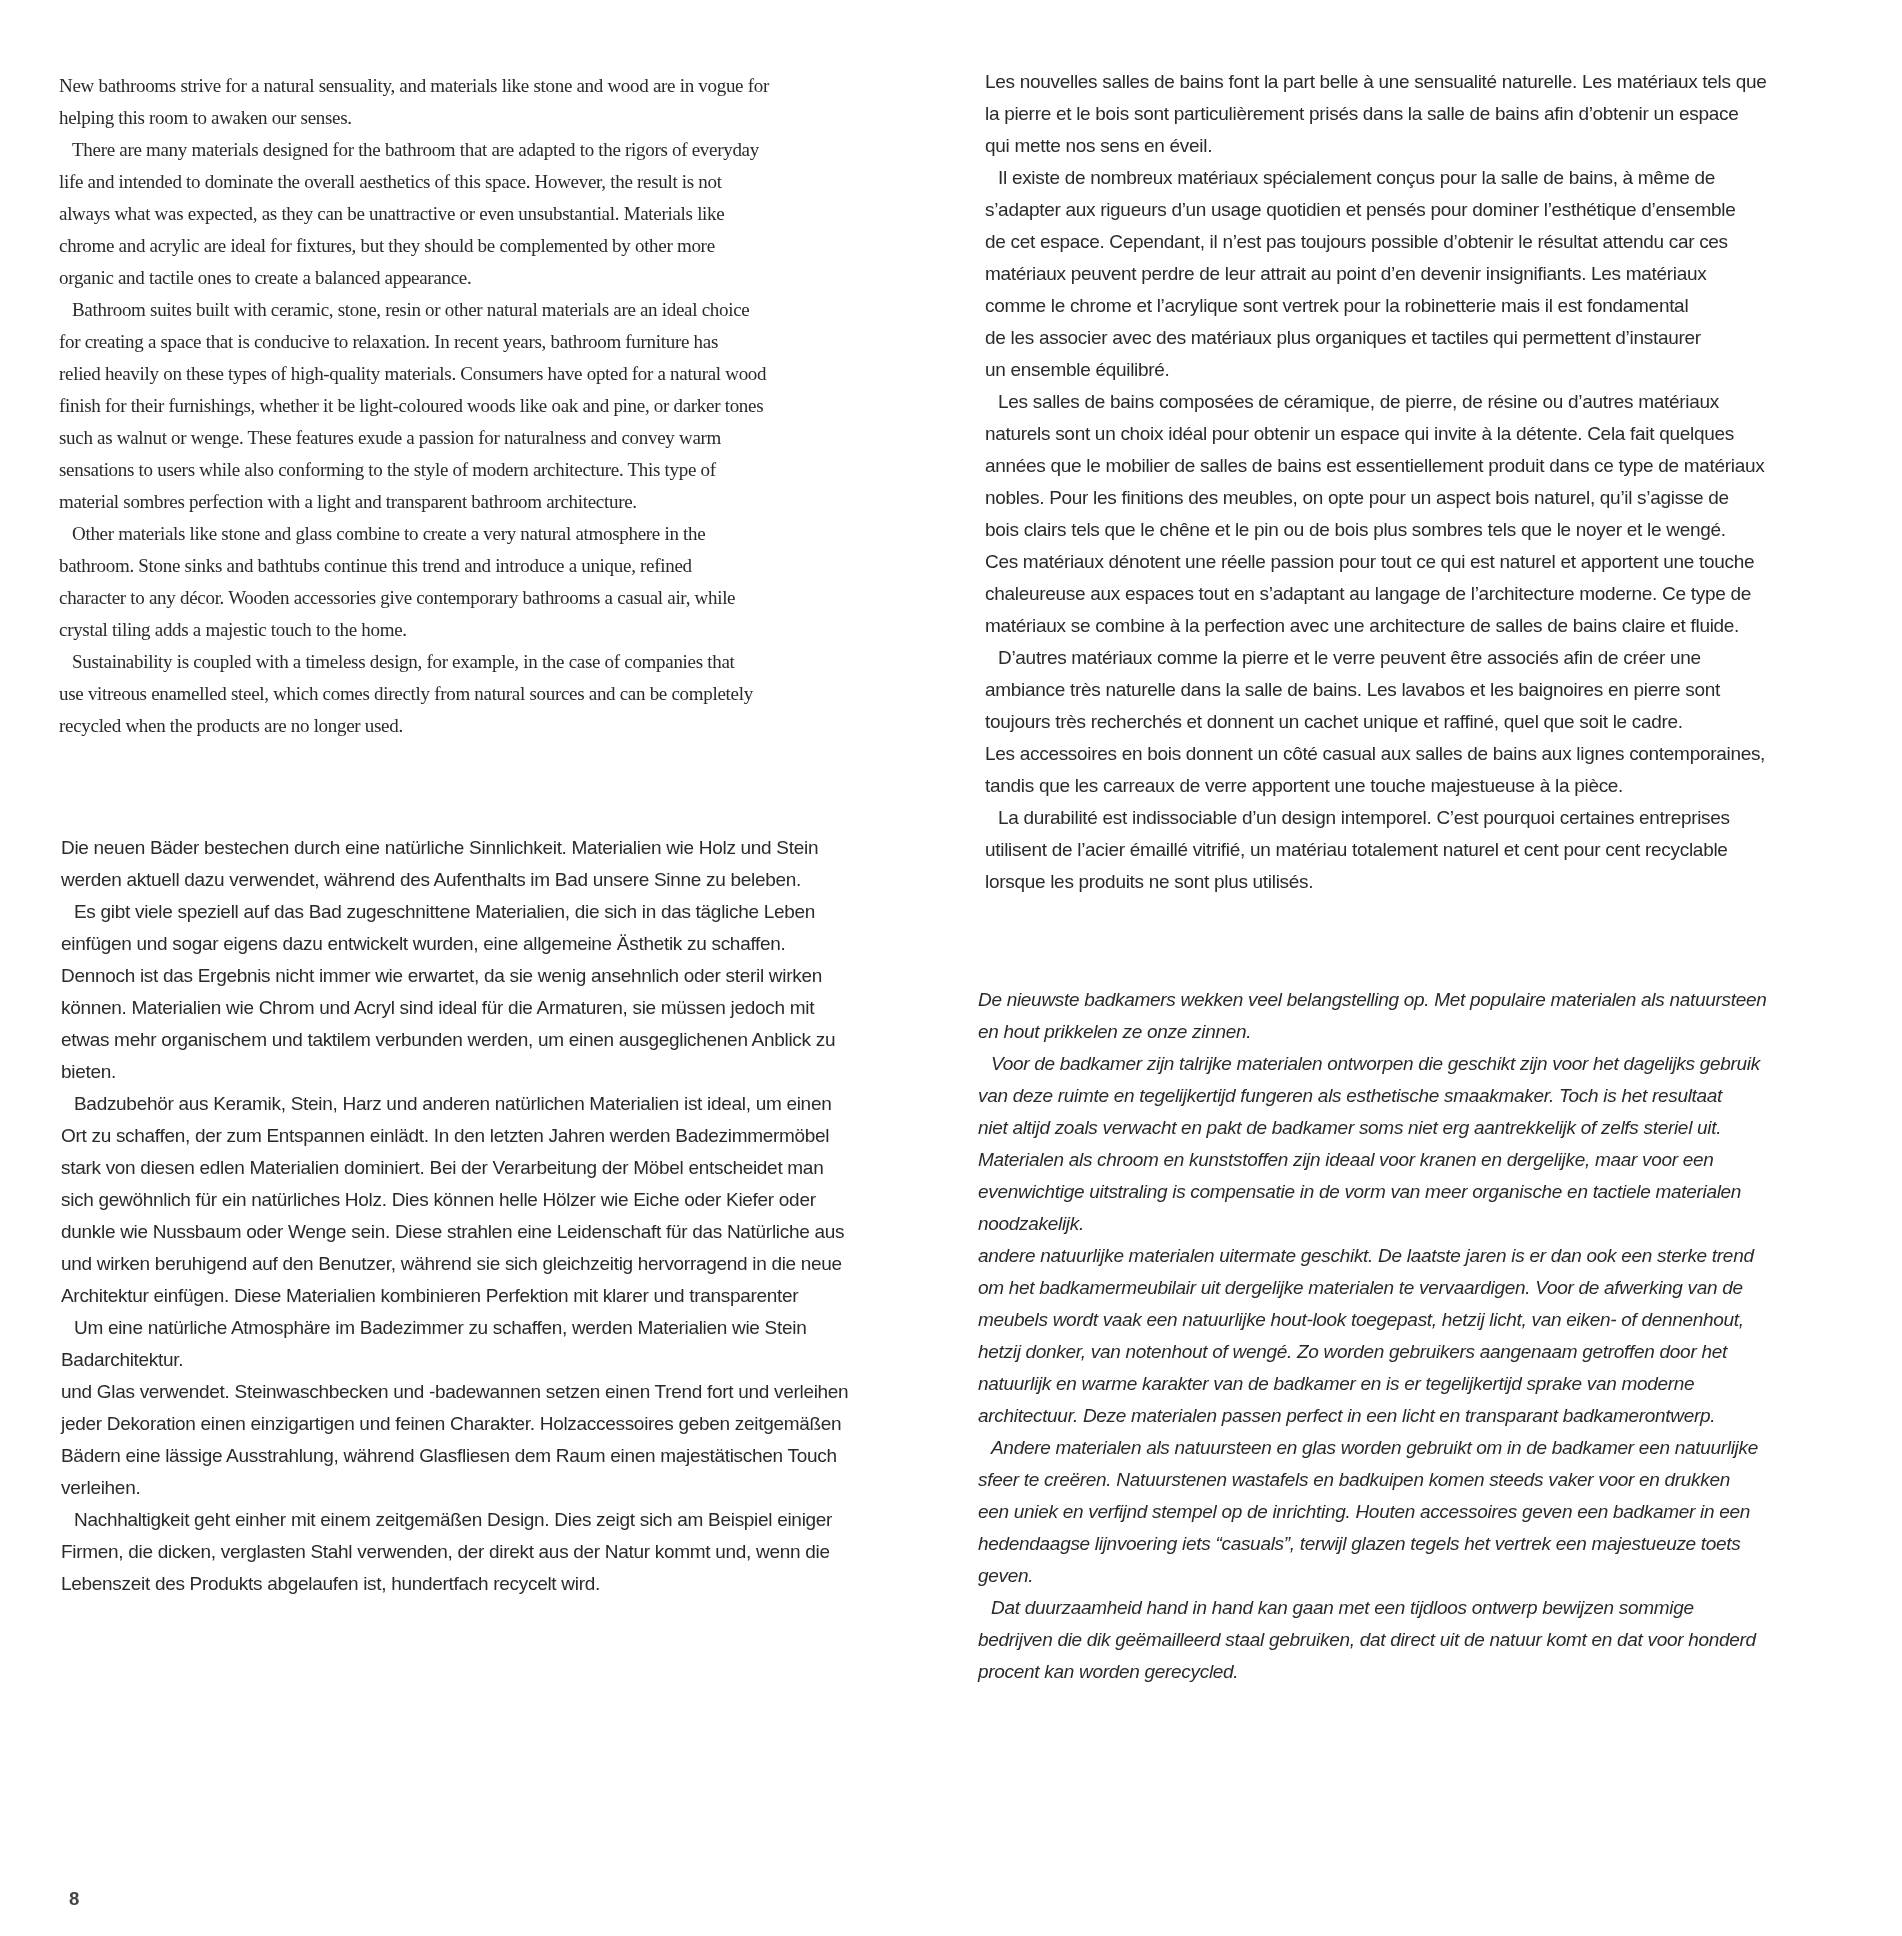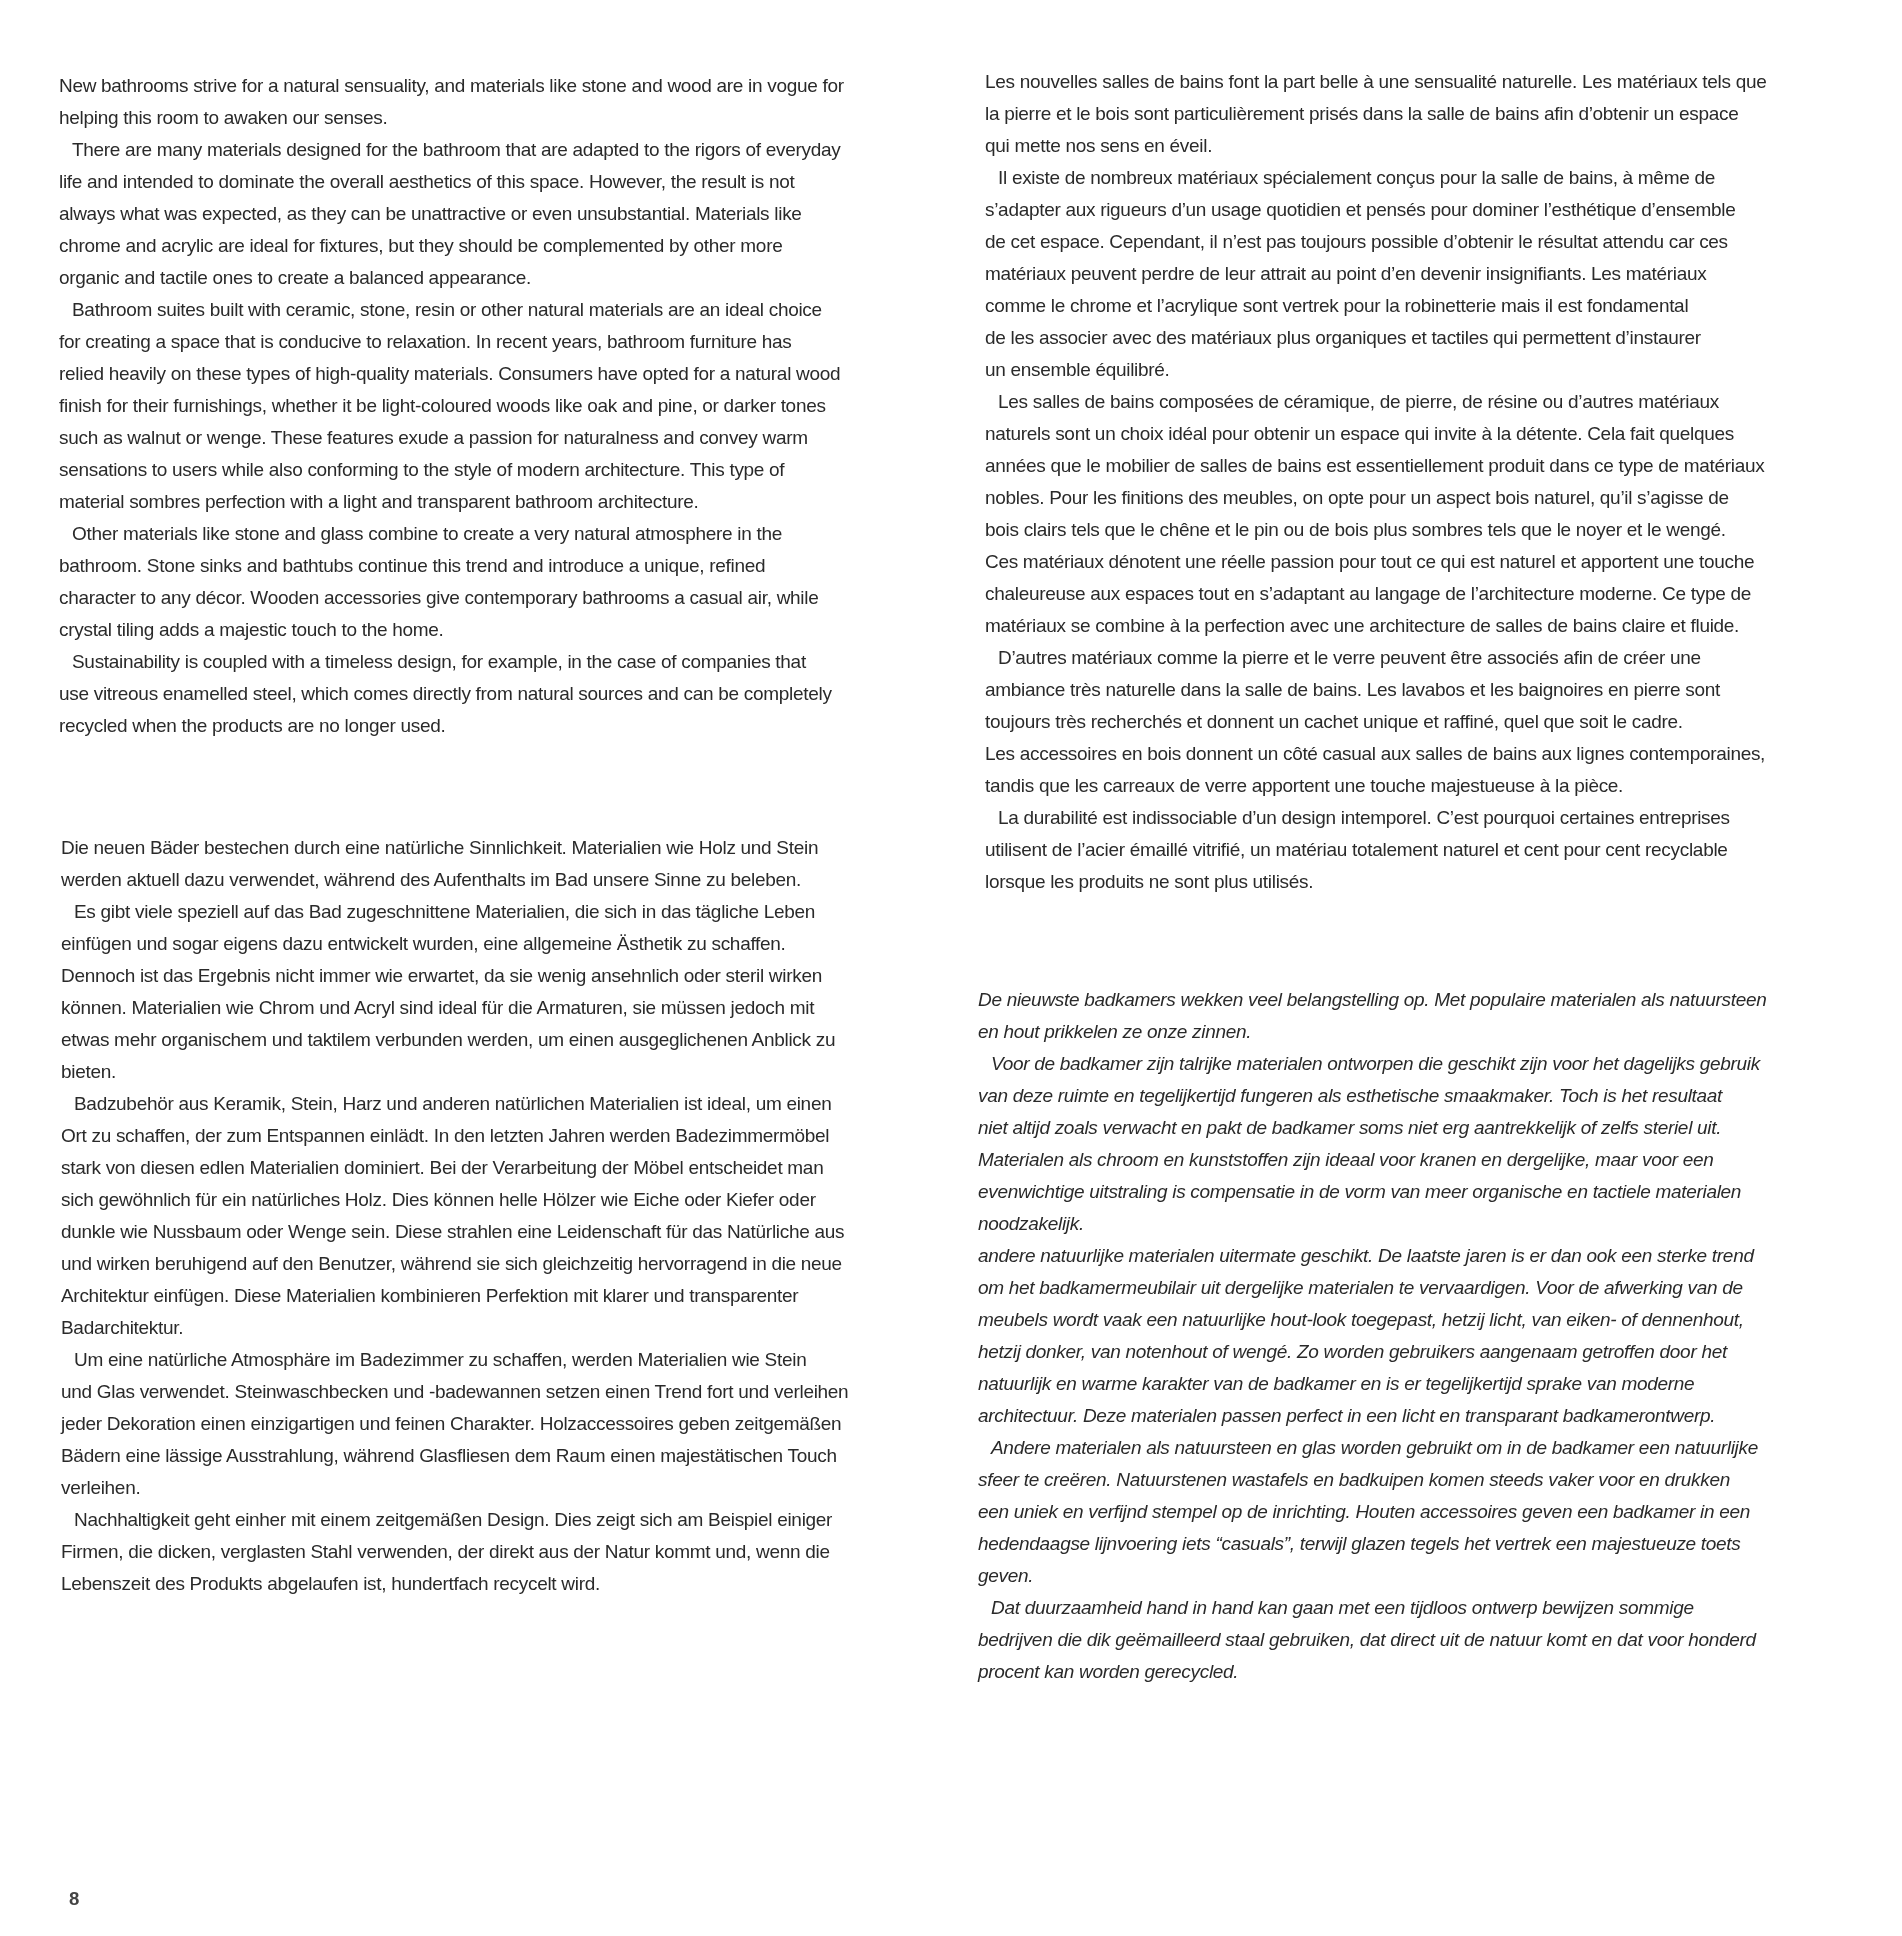--- a/index.html
+++ b/index.html
@@ -1,21 +1,21 @@
 <!DOCTYPE html>
 <html style="font-size:15px"><head>
 <meta charset="utf-8">
 <style>
   html, body { margin: 0; padding: 0; background: #ffffff; }
   body { width: 1902px; height: 1937px; position: relative; overflow: hidden;
          font-family: "Liberation Sans", sans-serif; color: #2a2a2a; }
   .block { position: absolute; font-size: 19px; line-height: 32px; letter-spacing: -0.3px; }
   .line { display: block; white-space: nowrap; }
   .ind { padding-left: 13px; }
-  #en { left: 59px; top: 70px; width: 872px; }
+  #en { left: 59px; top: 70px; width: 872px; font-family: Liberation Serif, serif; }
   #de { left: 61px; top: 832px; width: 872px; }
   #fr { left: 972px; top: 66px; width: 872px; margin-left: 13px; }
   #nl { left: 978px; top: 984px; width: 872px; font-style: italic; }
   .page-num { position: absolute; left: 69px; top: 1888px; font-size: 18.6px; color: #444; font-weight: bold; }
 </style>
 </head>
 <body>
 
 <div id="en" class="block">
   <span class="line">New bathrooms strive for a natural sensuality, and materials like stone and wood are in vogue for</span>
@@ -50,22 +50,22 @@
   <span class="line">können. Materialien wie Chrom und Acryl sind ideal für die Armaturen, sie müssen jedoch mit</span>
   <span class="line">etwas mehr organischem und taktilem verbunden werden, um einen ausgeglichenen Anblick zu</span>
   <span class="line">bieten.</span>
   <span class="line ind">Badzubehör aus Keramik, Stein, Harz und anderen natürlichen Materialien ist ideal, um einen</span>
   <span class="line">Ort zu schaffen, der zum Entspannen einlädt. In den letzten Jahren werden Badezimmermöbel</span>
   <span class="line">stark von diesen edlen Materialien dominiert. Bei der Verarbeitung der Möbel entscheidet man</span>
   <span class="line">sich gewöhnlich für ein natürliches Holz. Dies können helle Hölzer wie Eiche oder Kiefer oder</span>
   <span class="line">dunkle wie Nussbaum oder Wenge sein. Diese strahlen eine Leidenschaft für das Natürliche aus</span>
   <span class="line">und wirken beruhigend auf den Benutzer, während sie sich gleichzeitig hervorragend in die neue</span>
   <span class="line">Architektur einfügen. Diese Materialien kombinieren Perfektion mit klarer und transparenter</span>
+  <span class="line ind">Um eine natürliche Atmosphäre im Badezimmer zu schaffen, werden Materialien wie Stein</span>
   <span class="line">Badarchitektur.</span>
-  <span class="line ind">Um eine natürliche Atmosphäre im Badezimmer zu schaffen, werden Materialien wie Stein</span>
   <span class="line">und Glas verwendet. Steinwaschbecken und -badewannen setzen einen Trend fort und verleihen</span>
   <span class="line">jeder Dekoration einen einzigartigen und feinen Charakter. Holzaccessoires geben zeitgemäßen</span>
   <span class="line">Bädern eine lässige Ausstrahlung, während Glasfliesen dem Raum einen majestätischen Touch</span>
   <span class="line">verleihen.</span>
   <span class="line ind">Nachhaltigkeit geht einher mit einem zeitgemäßen Design. Dies zeigt sich am Beispiel einiger</span>
   <span class="line">Firmen, die dicken, verglasten Stahl verwenden, der direkt aus der Natur kommt und, wenn die</span>
   <span class="line">Lebenszeit des Produkts abgelaufen ist, hundertfach recycelt wird.</span>
 </div>
 
 <div id="fr" class="block">

